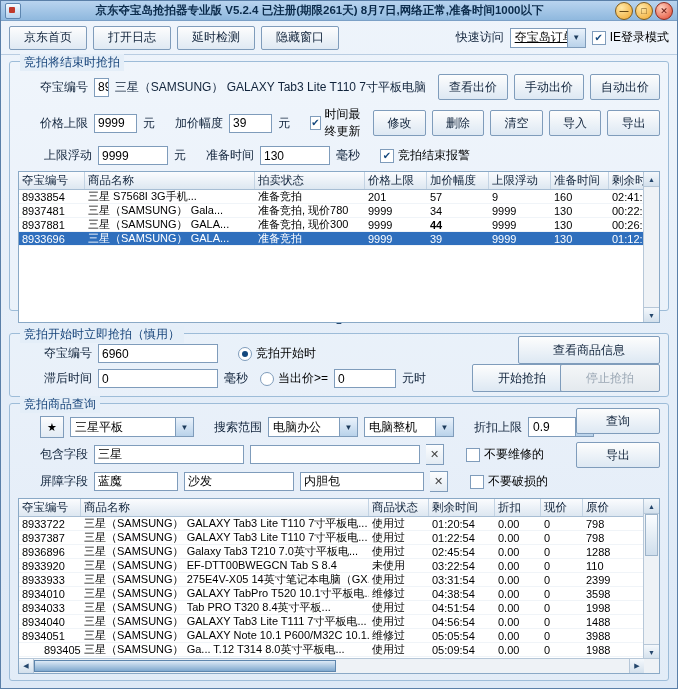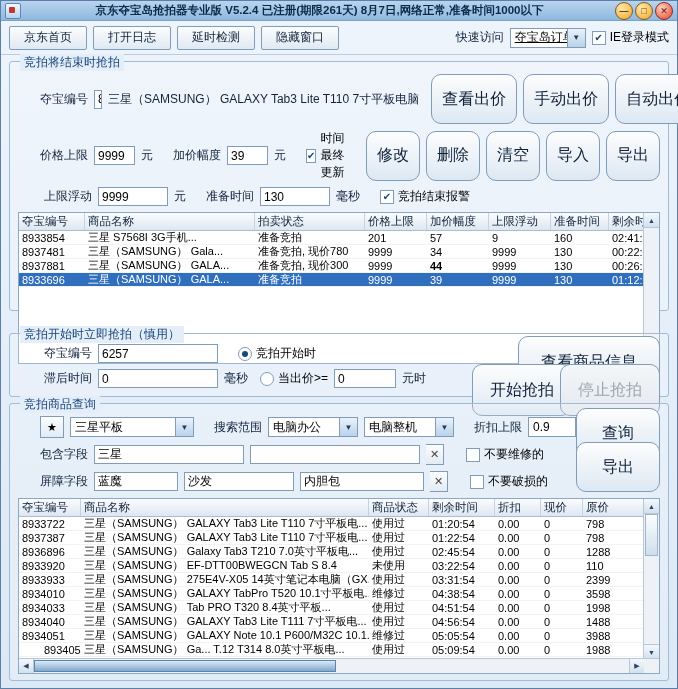--- a/index.html
+++ b/index.html
@@ -112,24 +112,24 @@
   }
   .row{display:flex;align-items:center;gap:6px;margin-bottom:6px;}
   .lab{font-size:12px;color:#10233b;white-space:nowrap;}
   .inp{
     height:19px;border:1px solid #7f9cbb;background:#fff;
     font-size:12px;display:flex;align-items:center;
     padding:0 3px;box-sizing:border-box;
     overflow:hidden;white-space:nowrap;
   }
   .btn{
-    height:24px;padding:12px 10px;
+    height:24px;padding:0 10px;
     background:linear-gradient(#fdfdfd,#dde8f3);
-    border:1px solid #7f9cbb;border-radius:10px;
-    font-size:16px;color:#10233b;
+    border:1px solid #7f9cbb;border-radius:2px;
+    font-size:12px;color:#10233b;
     display:flex;align-items:center;justify-content:center;white-space:nowrap;
   }
   .btn.dis{color:#9aa7b4;background:linear-gradient(#f4f6f8,#e4e9ee);}
   
   .table{
     border:1px solid #8aa9c6;background:#fff;
     box-sizing:border-box;overflow:hidden;
     position:relative;
   }
   .thead{
@@ -339,21 +339,21 @@
     </div>
   </div>
 
   <div class="splitter">▲</div>
 
   <div class="group" style="height:64px;box-sizing:border-box;">
     <div class="legend">竞拍开始时立即抢拍（慎用）</div>
 
     <div class="row" style="margin-top:0;">
       <div class="lab" style="width:52px;text-align:right;margin-left:22px;">夺宝编号</div>
-      <div class="inp" style="width:120px;">6257</div>
+      <div class="inp" style="width:120px;">6960</div>
       <div class="chk" style="margin-left:14px;">
         <span class="radio on"></span>
         <span>竞拍开始时</span>
       </div>
       <div class="spacer"></div>
       <div class="lab">出价</div>
       <div class="inp" style="width:62px;">2</div>
       <div class="lab">元</div>
       <div class="btn" style="width:120px;margin-left:8px;position:absolute;right:8px;top:2px;height:26px;">查看商品信息</div>
     </div>

